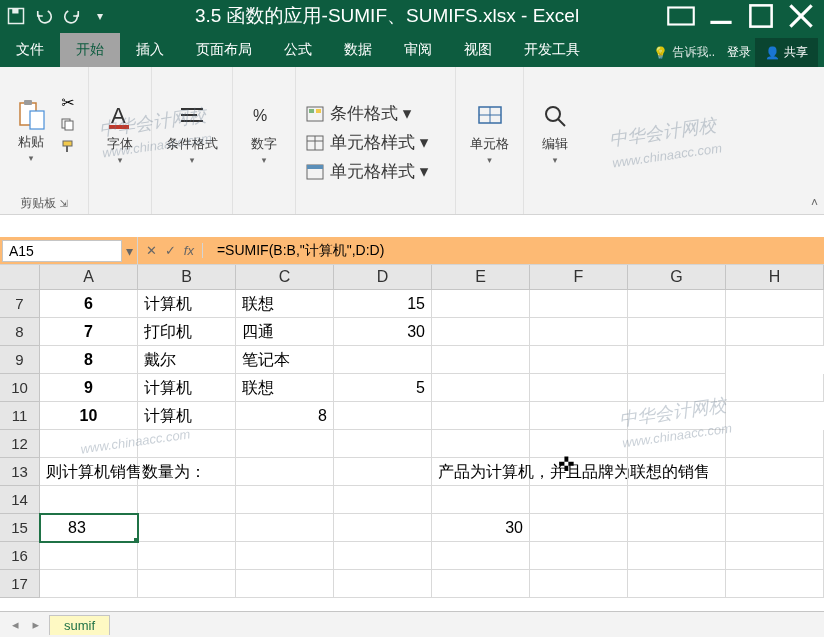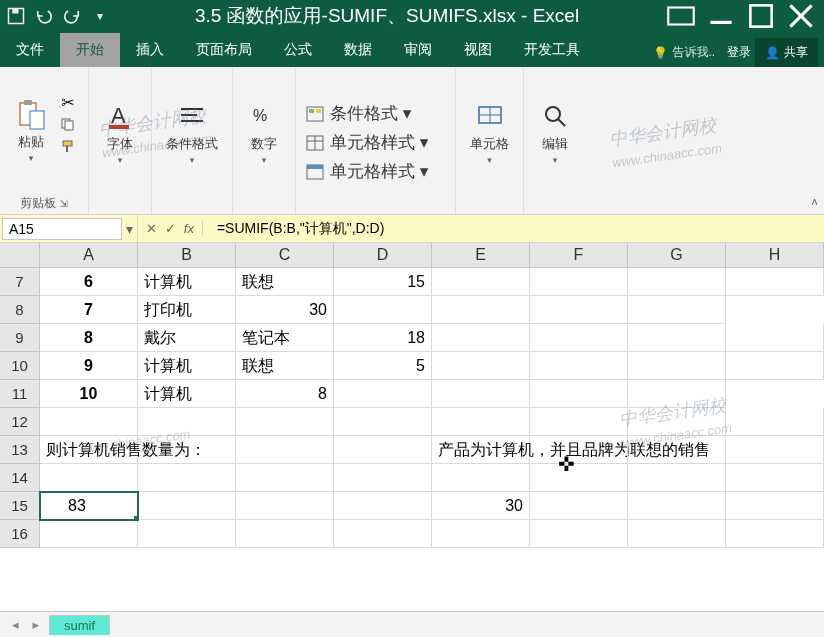--- a/index.html
+++ b/index.html
@@ -25,21 +25,21 @@
 .ribbon-body { display: flex; flex-direction: column; align-items: center; flex: 1; justify-content: center; }
 .big-btn { display: flex; flex-direction: column; align-items: center; gap: 2px; font-size: 13px; color: #3a3a3a; padding: 4px; }
 .big-btn svg { width: 34px; height: 34px; }
 .paste-row { display: flex; align-items: flex-start; gap: 6px; }
 .small-col { display: flex; flex-direction: column; gap: 4px; }
 .small-btn { width: 20px; height: 18px; display: flex; align-items: center; justify-content: center; }
 .styles-col { display: flex; flex-direction: column; gap: 6px; font-size: 17px; color: #3a3a3a; }
 .styles-item { display: flex; align-items: center; gap: 6px; }
 .ribbon .collapse { position: absolute; right: 6px; bottom: 4px; font-size: 12px; color: #666; }
 
-.formula-row { background: #fef9c3; height: 28px; border-bottom: 1px solid #d4d4d4; display: flex; align-items: center; font-size: 14px; }
+.formula-row { background: #fdba74; height: 28px; border-bottom: 1px solid #d4d4d4; display: flex; align-items: center; font-size: 14px; margin-top: 22px; }
 .name-box { width: 120px; border: 1px solid #c5c5c5; background: #fff; padding: 2px 6px; margin: 2px 0 2px 2px; font-size: 14px; }
 .name-drop { width: 16px; text-align: center; color: #666; border-right: 1px solid #d4d4d4; height: 100%; display: flex; align-items: center; justify-content: center; }
 .fx-btns { display: flex; align-items: center; gap: 8px; padding: 0 8px; color: #666; }
 .fx-btns span { font-size: 13px; }
 .fx-label { font-style: italic; font-size: 13px; padding-right: 8px; border-right: 1px solid #d4d4d4; height: 100%; display: flex; align-items: center; }
 .formula-input { flex: 1; padding: 2px 6px; font-size: 14px; }
 
 .sheet { position: relative; }
 .col-headers { display: flex; border-bottom: 1px solid #c5c5c5; background: #e6e6e6; }
 .row-hdr-spacer { width: 40px; border-right: 1px solid #c5c5c5; height: 24px; }
@@ -50,21 +50,21 @@
 .row-hdr { width: 40px; text-align: center; background: #e6e6e6; border-right: 1px solid #c5c5c5; border-bottom: 1px solid #c5c5c5; font-size: 15px; color: #333; line-height: 28px; }
 .cell { width: 98px; border-right: 1px solid #d9d9d9; border-bottom: 1px solid #d9d9d9; padding: 0 6px; font-size: 16px; color: #000; line-height: 28px; overflow: hidden; white-space: nowrap; }
 .cell.center { text-align: center; font-weight: bold; }
 .cell.right { text-align: right; }
 .cell.overflow { overflow: visible; }
 
 .selected-cell { outline: 2px solid #1f7246; outline-offset: -1px; position: relative; }
 .selected-cell::after { content: ""; position: absolute; right: -3px; bottom: -3px; width: 6px; height: 6px; background: #1f7246; }
 
 .sheet-tabs { position: absolute; bottom: 0; left: 0; right: 0; height: 26px; background: #f3f3f3; border-top: 1px solid #c5c5c5; display: flex; align-items: center; font-size: 13px; padding-left: 8px; gap: 6px; }
-.sheet-tab { background: #5eead4; border: 1px solid #c5c5c5; border-bottom: none; padding: 2px 14px; color: #1f7246; }
+.sheet-tab { background: #fef9c3; border: 1px solid #c5c5c5; border-bottom: none; padding: 2px 14px; color: #1f7246; }
 .nav-arrow { color: #888; padding: 0 4px; }
 
 .watermark { position: absolute; color: rgba(100,120,140,0.35); font-size: 18px; transform: rotate(-8deg); pointer-events: none; font-style: italic; }
 .cursor-plus { position: absolute; font-size: 20px; color: #000; pointer-events: none; }
 </style>
 </head>
 <body>
 
 <div class="titlebar">
   <div class="qat">
@@ -306,32 +306,32 @@
         <div class="cell right">15</div>
         <div class="cell"></div>
         <div class="cell"></div>
         <div class="cell"></div>
         <div class="cell"></div>
       </div>
       <div class="grid-row">
         <div class="row-hdr">8</div>
         <div class="cell center">7</div>
         <div class="cell">打印机</div>
+        <div class="cell">四通</div>
         <div class="cell right">30</div>
         <div class="cell"></div>
         <div class="cell"></div>
         <div class="cell"></div>
         <div class="cell"></div>
       </div>
       <div class="grid-row">
         <div class="row-hdr">9</div>
         <div class="cell center">8</div>
         <div class="cell">戴尔</div>
         <div class="cell">笔记本</div>
-        <div class="cell right">18</div>
         <div class="cell"></div>
         <div class="cell"></div>
         <div class="cell"></div>
         <div class="cell"></div>
       </div>
       <div class="grid-row">
         <div class="row-hdr">10</div>
         <div class="cell center">9</div>
         <div class="cell">计算机</div>
         <div class="cell">联想</div>
@@ -399,20 +399,31 @@
         <div class="row-hdr">16</div>
         <div class="cell"></div>
         <div class="cell"></div>
         <div class="cell"></div>
         <div class="cell"></div>
         <div class="cell"></div>
         <div class="cell"></div>
         <div class="cell"></div>
         <div class="cell"></div>
       </div>
+      <div class="grid-row">
+        <div class="row-hdr">17</div>
+        <div class="cell"></div>
+        <div class="cell"></div>
+        <div class="cell"></div>
+        <div class="cell"></div>
+        <div class="cell"></div>
+        <div class="cell"></div>
+        <div class="cell"></div>
+        <div class="cell"></div>
+      </div>
     </div>
 </div>
 
 <div class="sheet-tabs">
   <span class="nav-arrow">◂</span>
   <span class="nav-arrow">▸</span>
   <div class="sheet-tab">sumif</div>
 </div>
 
 <div class="watermark" style="top:110px;left:100px"><span>中华会计网校</span><br><span style="font-size:13px">www.chinaacc.com</span></div>

